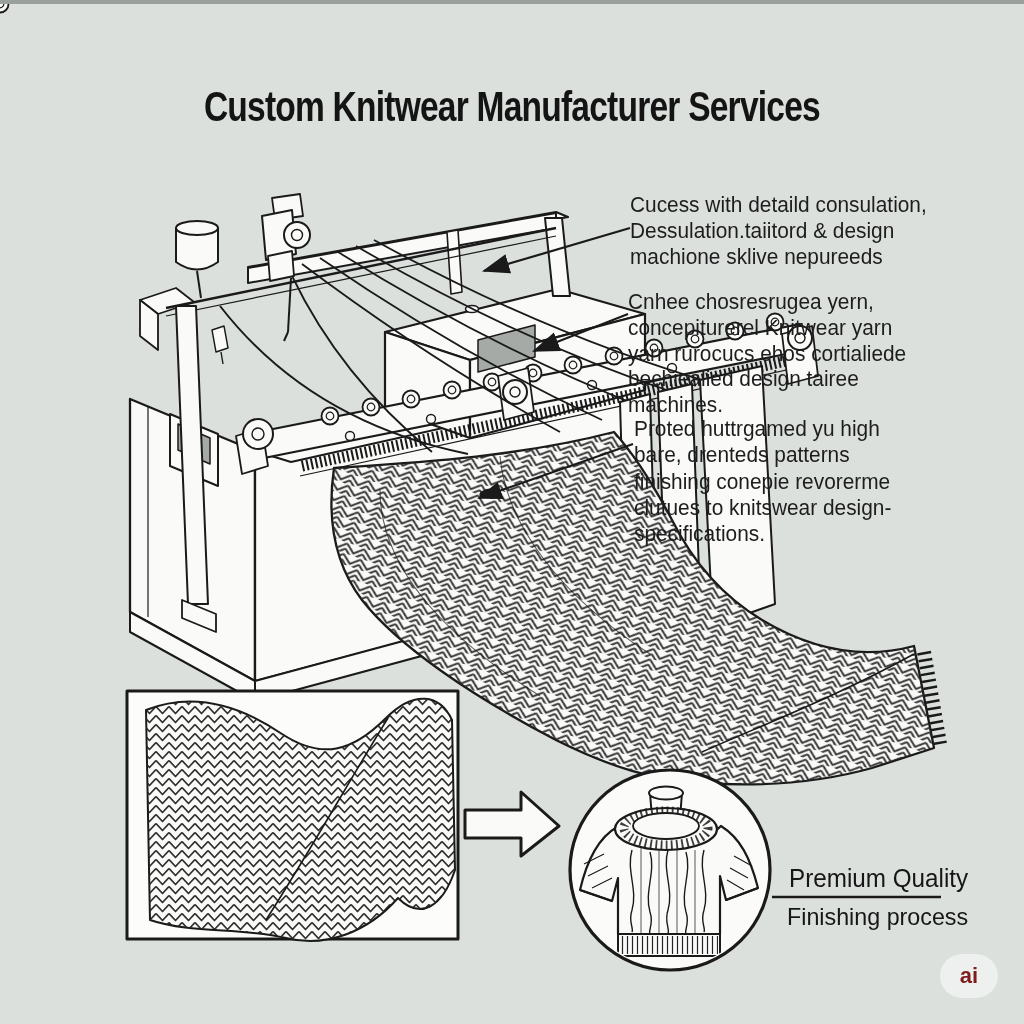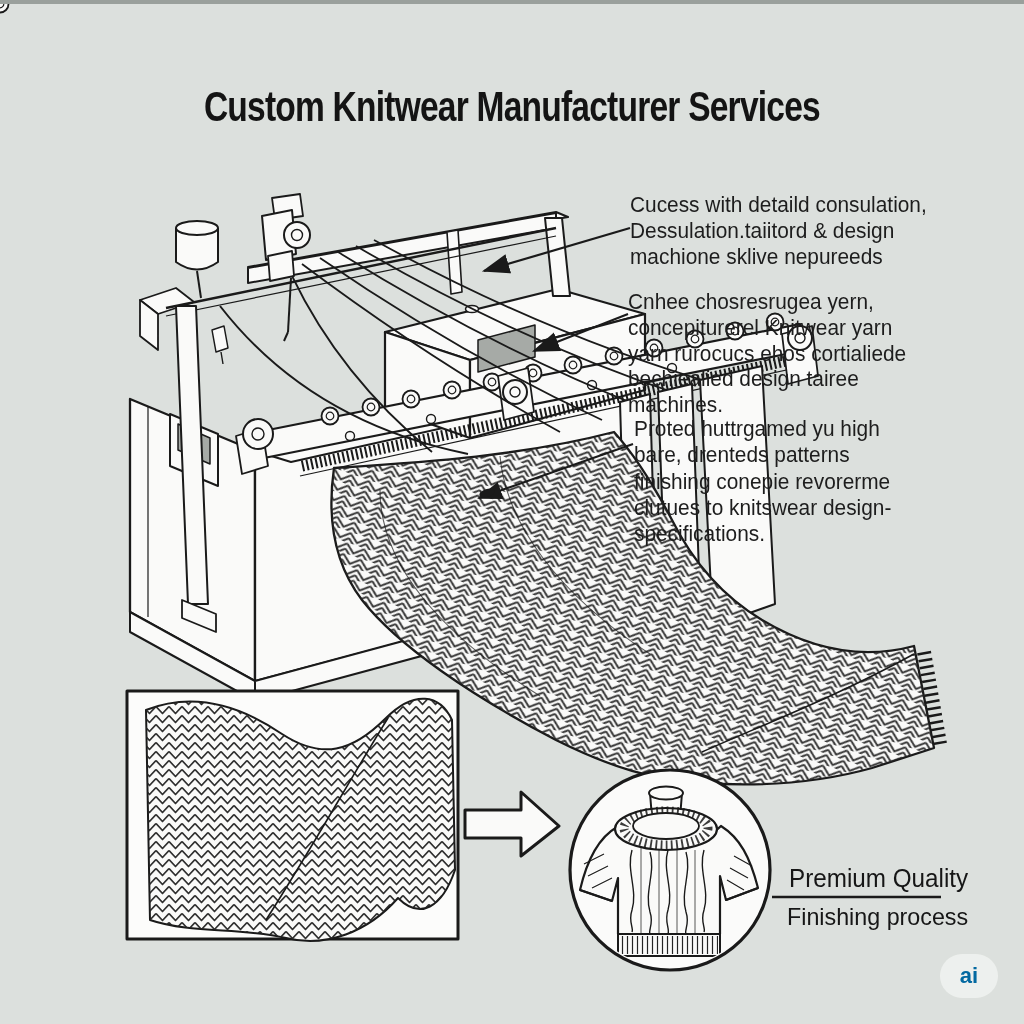--- a/index.html
+++ b/index.html
@@ -16,21 +16,21 @@
   .ann{position:absolute;font-size:21.5px;line-height:25.8px;color:#1d1d1d;
        transform:scaleX(.97);transform-origin:left top;white-space:nowrap;}
   .illu{position:absolute;left:0;top:0;}
   .caption-title{position:absolute;left:789px;top:860px;font-size:25px;color:#161616;
        transform:scaleX(.97);transform-origin:left top;white-space:nowrap;}
   .caption-sub{position:absolute;left:787px;top:899px;font-size:24px;color:#161616;
        transform:scaleX(.97);transform-origin:left top;white-space:nowrap;}
   .watermark{position:absolute;left:940px;top:950px;width:58px;height:44px;
        background:rgba(243,246,243,.75);border-radius:22px;display:flex;
        align-items:center;justify-content:center;font-size:22px;font-weight:bold;
-       color:#0369a1;}
+       color:#7f1d1d;}
   svg .ln{stroke:#1a1a1a;fill:none;}
   svg .fw{stroke:#1a1a1a;fill:#fafaf9;}
   svg .fg{stroke:#1a1a1a;fill:#a6aaa6;}
   svg *{stroke-linejoin:round;}
 </style>
 </head>
 <body>
 
 <div class="canvas">
 

